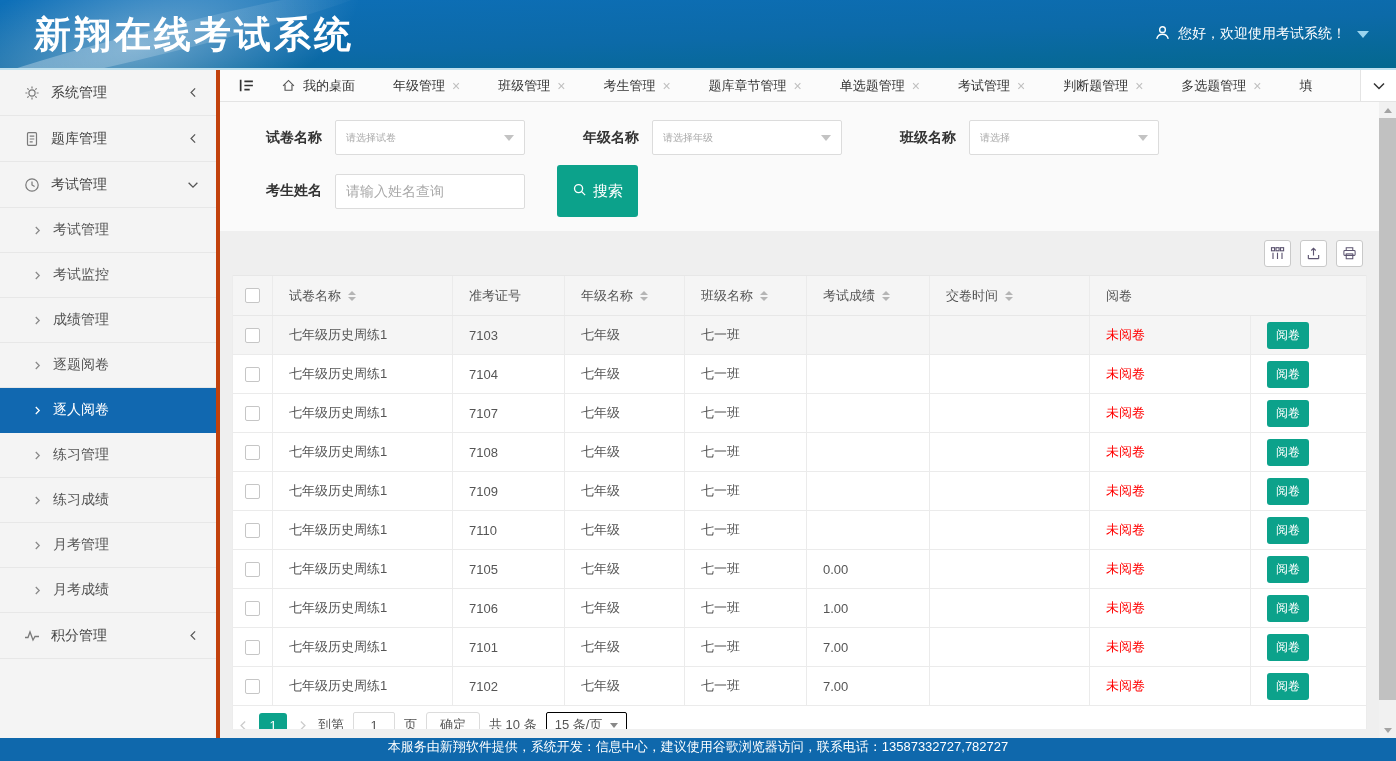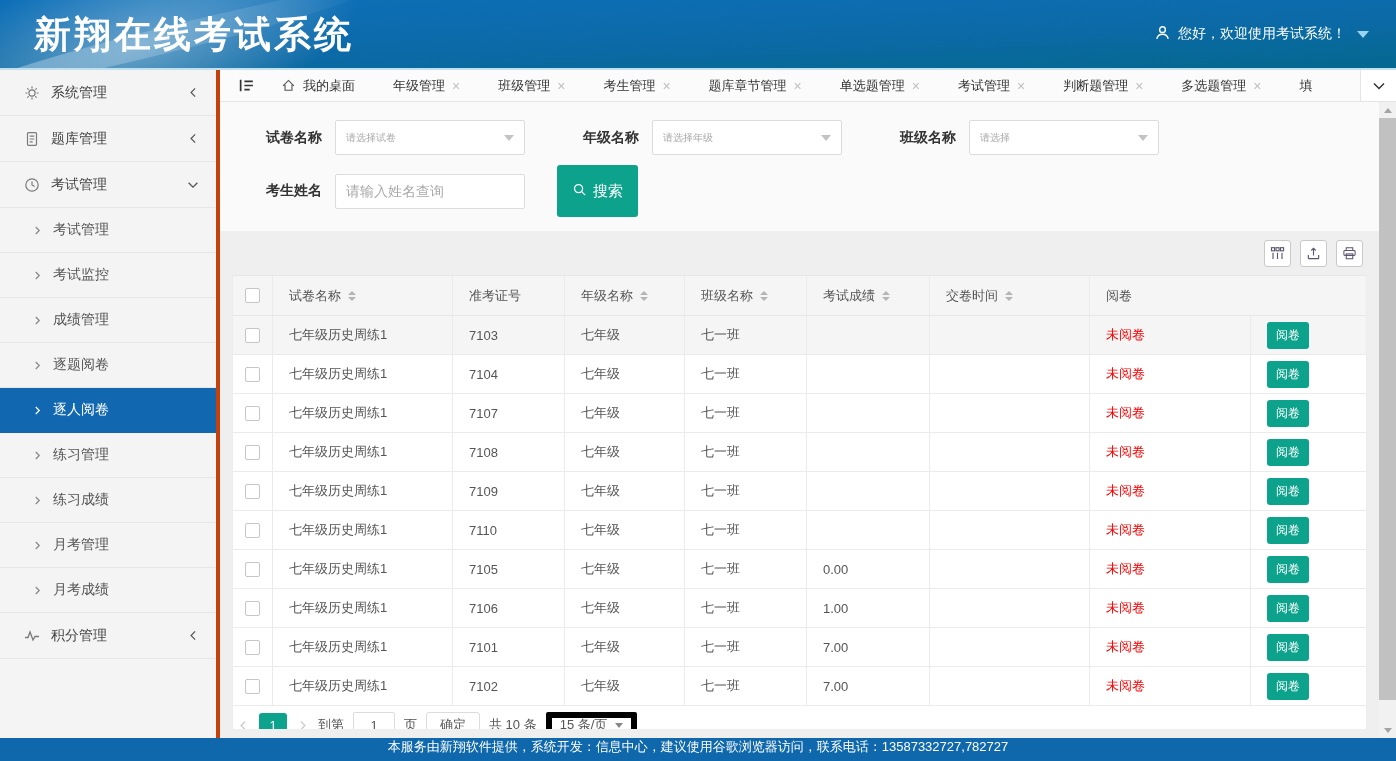--- a/index.html
+++ b/index.html
@@ -107,21 +107,21 @@
   
   .pag-clip { height:23px; overflow:hidden; flex:0 0 auto; background:#fff; }
   .pagination { height:38px; display:flex; align-items:center; gap:9px; padding-left:4px; font-size:13px; color:#555; }
   .pg-arrow { color:#ccc; display:flex; cursor:default; }
   .pg-page { width:28px; height:25px; background:#0ca28b; color:#fff; border-radius:3px;
     display:flex; align-items:center; justify-content:center; font-size:13px; cursor:pointer; }
   .pg-input { width:42px; height:27px; border:1px solid #dcdcdc; border-radius:2px; text-align:center;
     font-size:13px; color:#555; font-family:inherit; }
   .pg-confirm { height:27px; padding:0 13px; background:#fff; border:1px solid #dcdcdc; border-radius:3px;
     font-size:13px; color:#555; cursor:pointer; font-family:inherit; }
-  .pg-size { height:27px; border:6px solid #000000; border-radius:2px; background:#fff; display:flex;
+  .pg-size { height:27px; border:1px solid #000000; border-radius:2px; background:#fff; display:flex;
     align-items:center; gap:8px; padding:0 8px; cursor:pointer; }
   .pg-size .sel-caret { width:0; height:0; border-left:4px solid transparent; border-right:4px solid transparent; border-top:5px solid #888; }
 
   
   .vscroll { position:absolute; top:0; right:0; bottom:0; width:17px; background:#f1f1f1; }
   .vs-up,.vs-down { position:absolute; left:0; width:17px; height:16px; display:flex; align-items:center; justify-content:center; cursor:pointer; }
   .vs-up { top:0; } .vs-down { bottom:0; }
   .vs-up i { width:0; height:0; border-left:4px solid transparent; border-right:4px solid transparent; border-bottom:5px solid #a3a3a3; display:block; }
   .vs-down i { width:0; height:0; border-left:4px solid transparent; border-right:4px solid transparent; border-top:5px solid #a3a3a3; display:block; }
   .vs-thumb { position:absolute; left:0; right:0; top:16px; bottom:38px; background:#c1c1c1; cursor:grab; }

